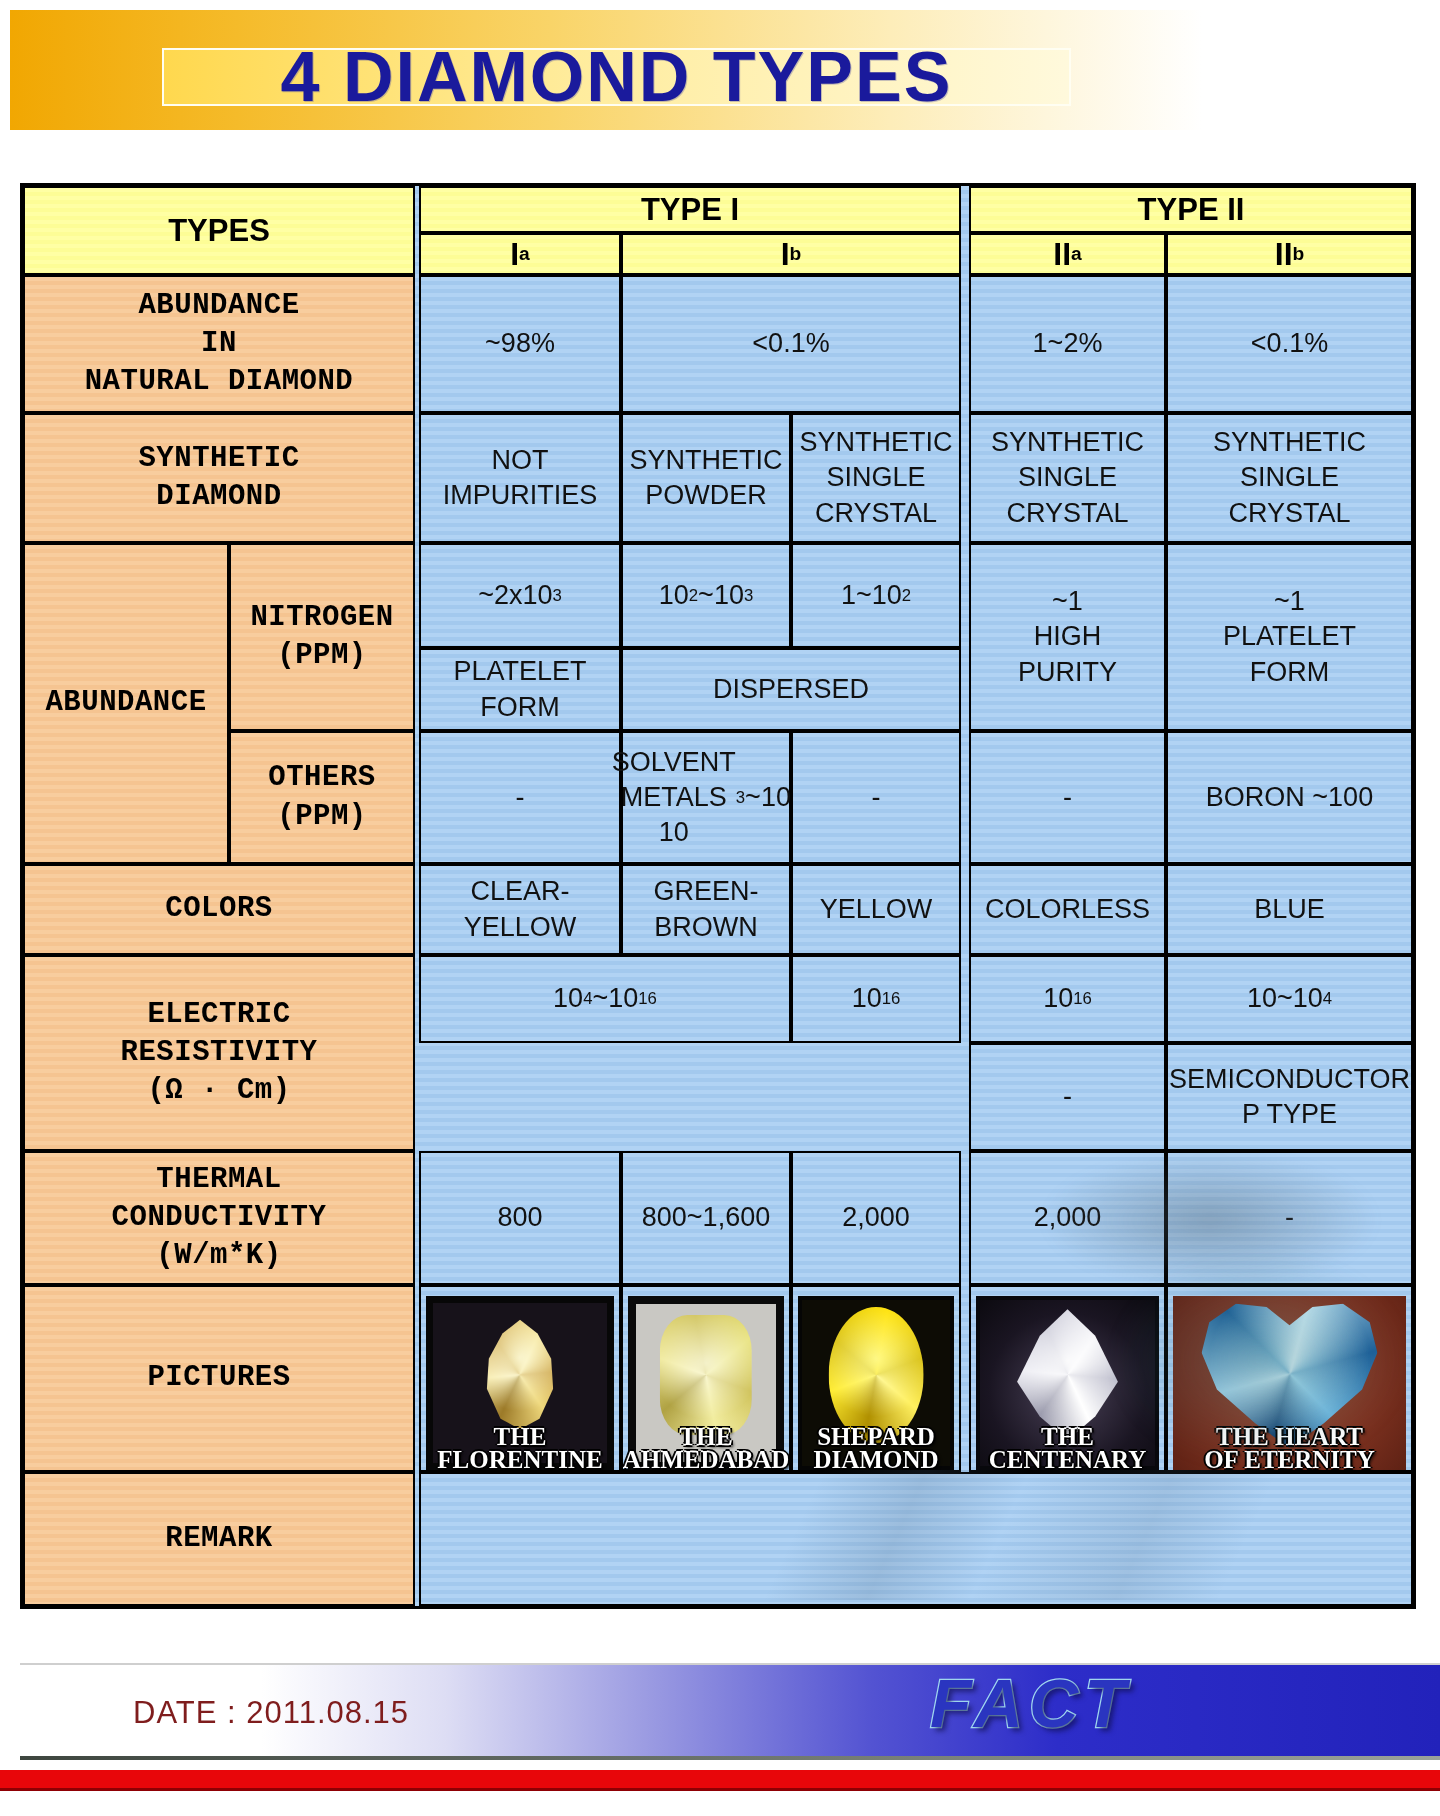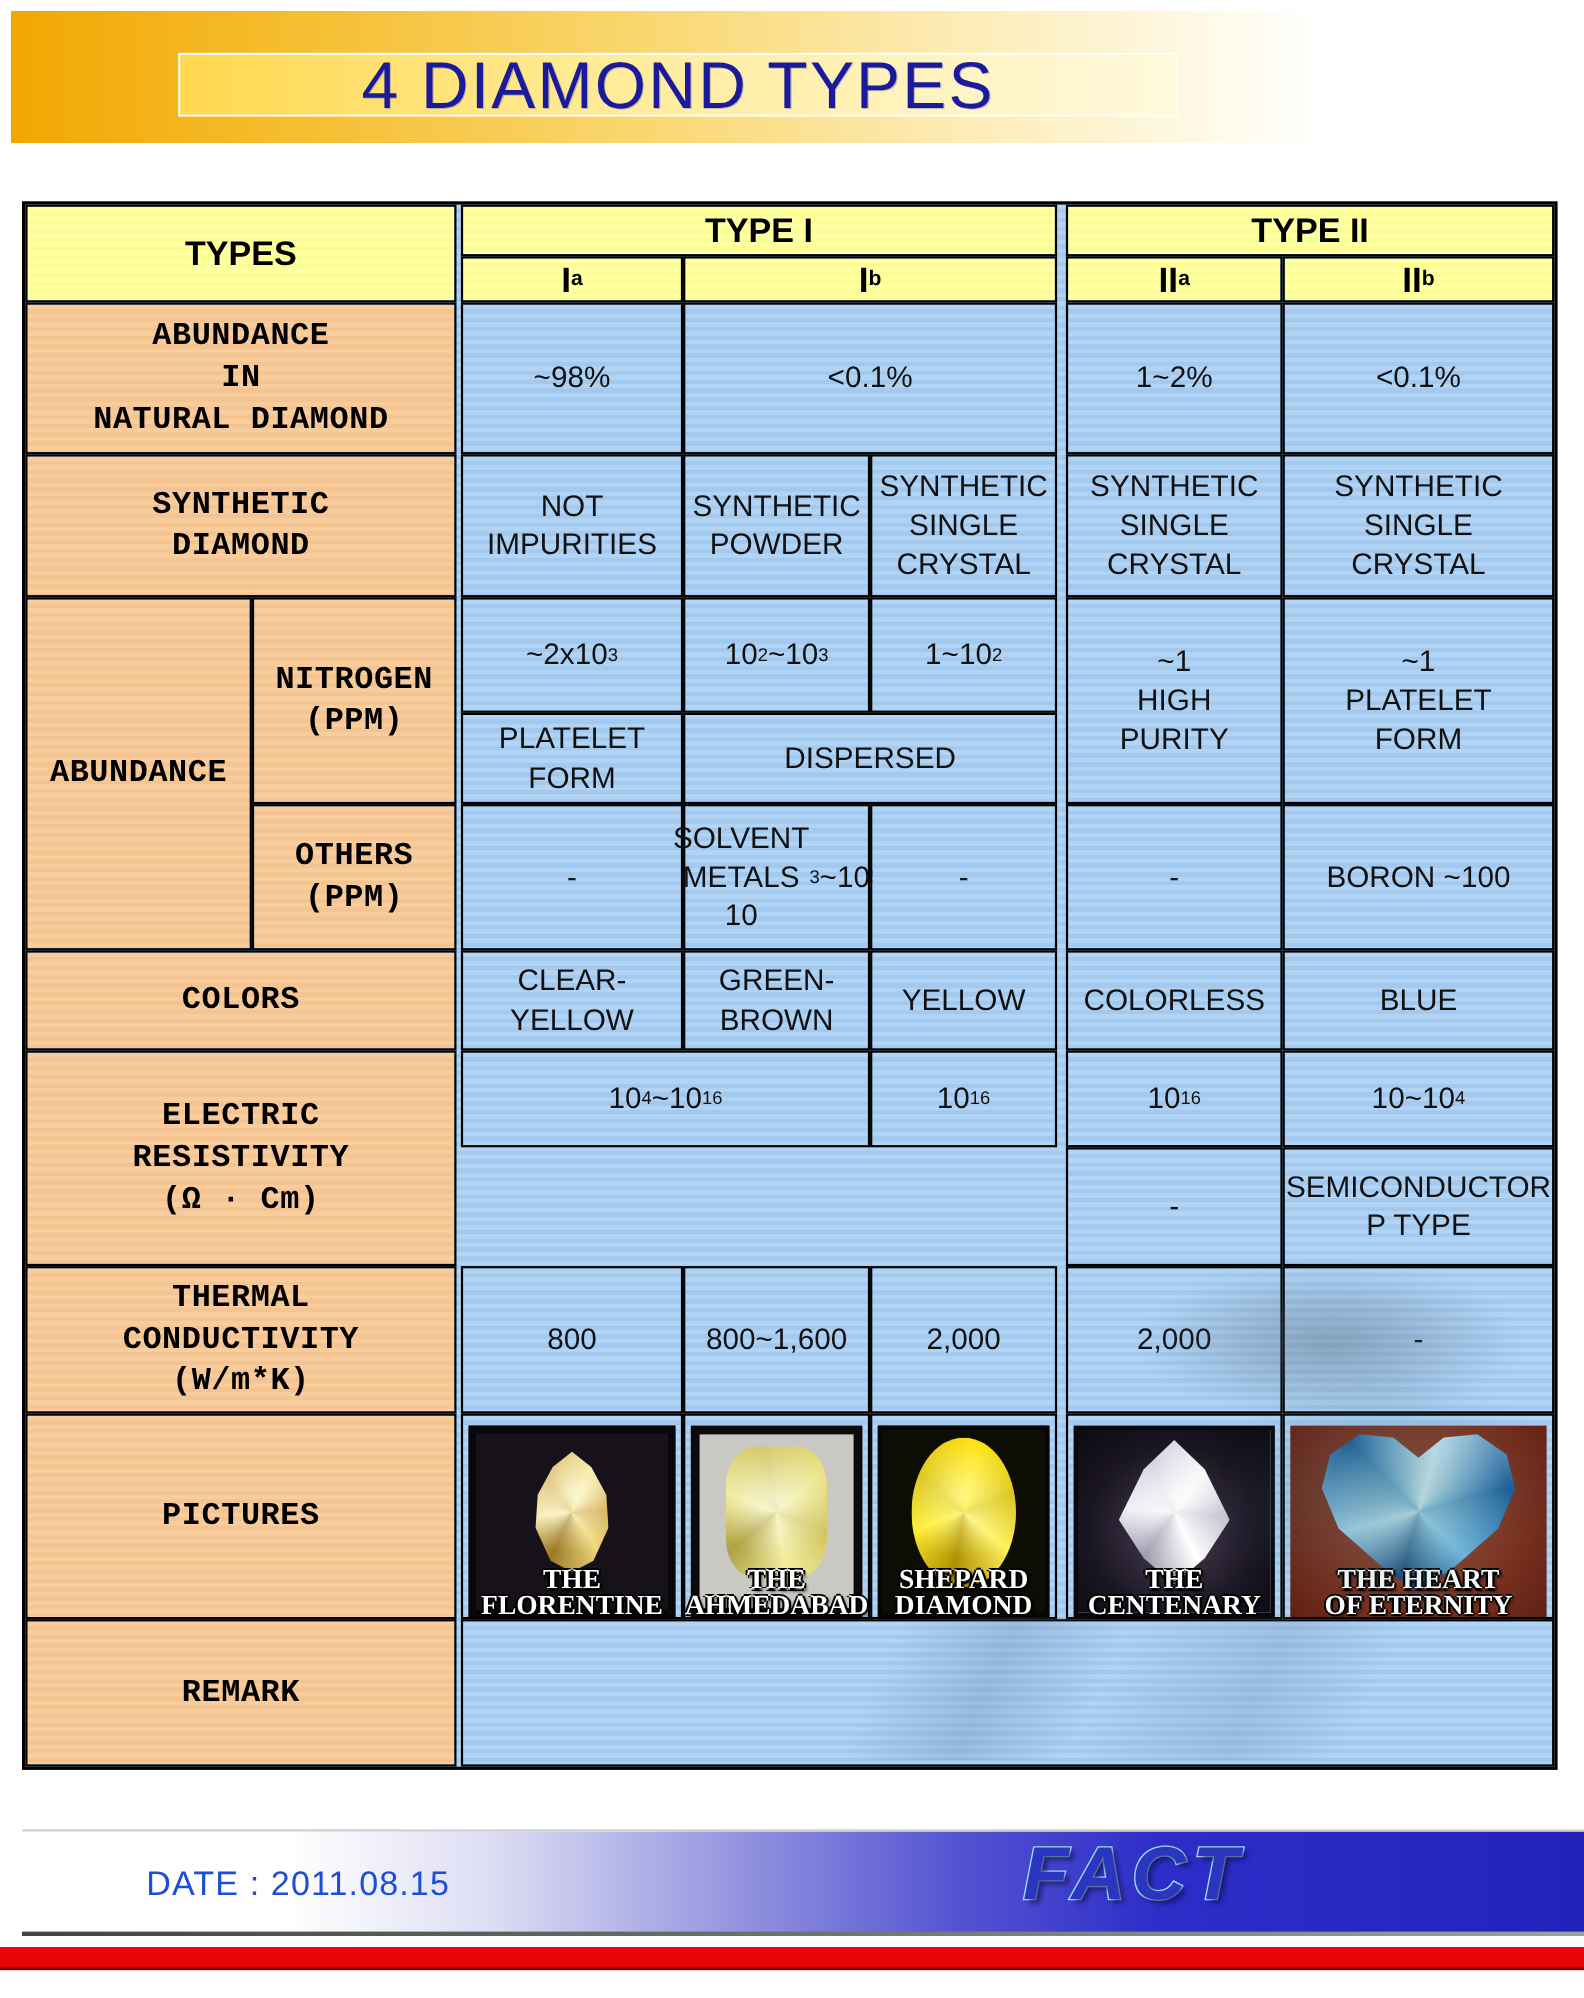--- a/index.html
+++ b/index.html
@@ -5,21 +5,21 @@
   html,body{margin:0;padding:0;background:#fff;}
   #page{position:relative;width:1440px;height:1816px;background:#fff;overflow:hidden;
         font-family:"Liberation Sans","DejaVu Sans",sans-serif;}
 
   
   #banner{position:absolute;left:10px;top:10px;width:1420px;height:120px;
     background:linear-gradient(90deg,#F1A702 0%,#F5BB2A 16%,#F9D468 38%,#FDEDB9 62%,#FFFFFF 84%,#FFFFFF 100%);}
   #title-box{position:absolute;left:152px;top:38px;width:905px;height:54px;
     background:linear-gradient(90deg,#FFD84E 0%,#FFEC9C 45%,#FFF9DC 100%);
     border:2px solid #FFFEF2;display:flex;align-items:center;justify-content:center;overflow:visible;}
-  #page-title{font-size:60px;font-weight:400;letter-spacing:2px;color:#1A1A9C;
+  #page-title{font-size:70px;font-weight:700;letter-spacing:2px;color:#1A1A9C;
     text-shadow:1px 1px 0 rgba(90,90,160,.35);white-space:nowrap;}
 
   
   #table{position:absolute;left:20px;top:183px;width:1390px;height:1420px;
     display:grid;border:3px solid #000;
     grid-template-columns:206px 186px 4px 202px 170px 170px 8px 197px 247px;
     grid-template-rows:47px 42px 138px 130px 105px 83px 133px 91px 88px 108px 134px 187px 134px;
     background:repeating-linear-gradient(180deg,#B1D3F4 0 4px,#A3C9EE 4px 8px);}
   .cell{border:2px solid #000;display:flex;align-items:center;justify-content:center;
     text-align:center;white-space:pre-line;overflow:visible;}
@@ -76,21 +76,21 @@
     background:radial-gradient(ellipse at 50% 50%,rgba(75,95,110,.40),rgba(75,95,110,0) 70%);}
   #wm2{left:1110px;top:1250px;width:300px;height:220px;filter:blur(8px);
     background:radial-gradient(ellipse at 50% 50%,rgba(50,110,120,.32),rgba(50,110,120,0) 70%);}
   #wm3{left:430px;top:1470px;width:975px;height:130px;
     background:linear-gradient(115deg,transparent 38%,rgba(70,100,130,.20) 48%,transparent 58%,rgba(70,100,130,.16) 72%,transparent 82%);}
 
   
   #footer-band{position:absolute;left:20px;top:1663px;width:1420px;height:92px;
     border-top:2px solid #CFCFCF;
     background:linear-gradient(90deg,#FFFFFF 0%,#FFFFFF 17%,#DDDDF4 30%,#9C9CE2 44%,#5353D2 60%,#2D2DC9 73%,#2222BB 100%);}
-  #date-text{position:absolute;left:133px;top:1695px;font-size:31px;color:#1d4ed8;letter-spacing:1px;z-index:2;}
+  #date-text{position:absolute;left:133px;top:1695px;font-size:31px;color:#7f1d1d;letter-spacing:1px;z-index:2;}
   #fact-logo{position:absolute;left:930px;top:1664px;z-index:2;
     font-size:68px;font-weight:900;font-style:italic;letter-spacing:6px;color:#2A35C0;
     -webkit-text-stroke:2.5px #A2D9F0;paint-order:stroke fill;
     text-shadow:4px 4px 5px rgba(10,10,60,.55);}
   #gray-line{position:absolute;left:20px;top:1756px;width:1420px;height:4px;
     background:linear-gradient(90deg,#3E463F 0%,#9AA29A 100%);}
   #red-stripe{position:absolute;left:0;top:1770px;width:1440px;height:18px;background:#E8060A;
     border-bottom:3px solid #8F0004;}
   #page-badge{position:absolute;left:1225px;top:1616px;width:170px;height:196px;z-index:10;
     clip-path:polygon(50% 0,100% 50%,50% 100%,0 50%);

